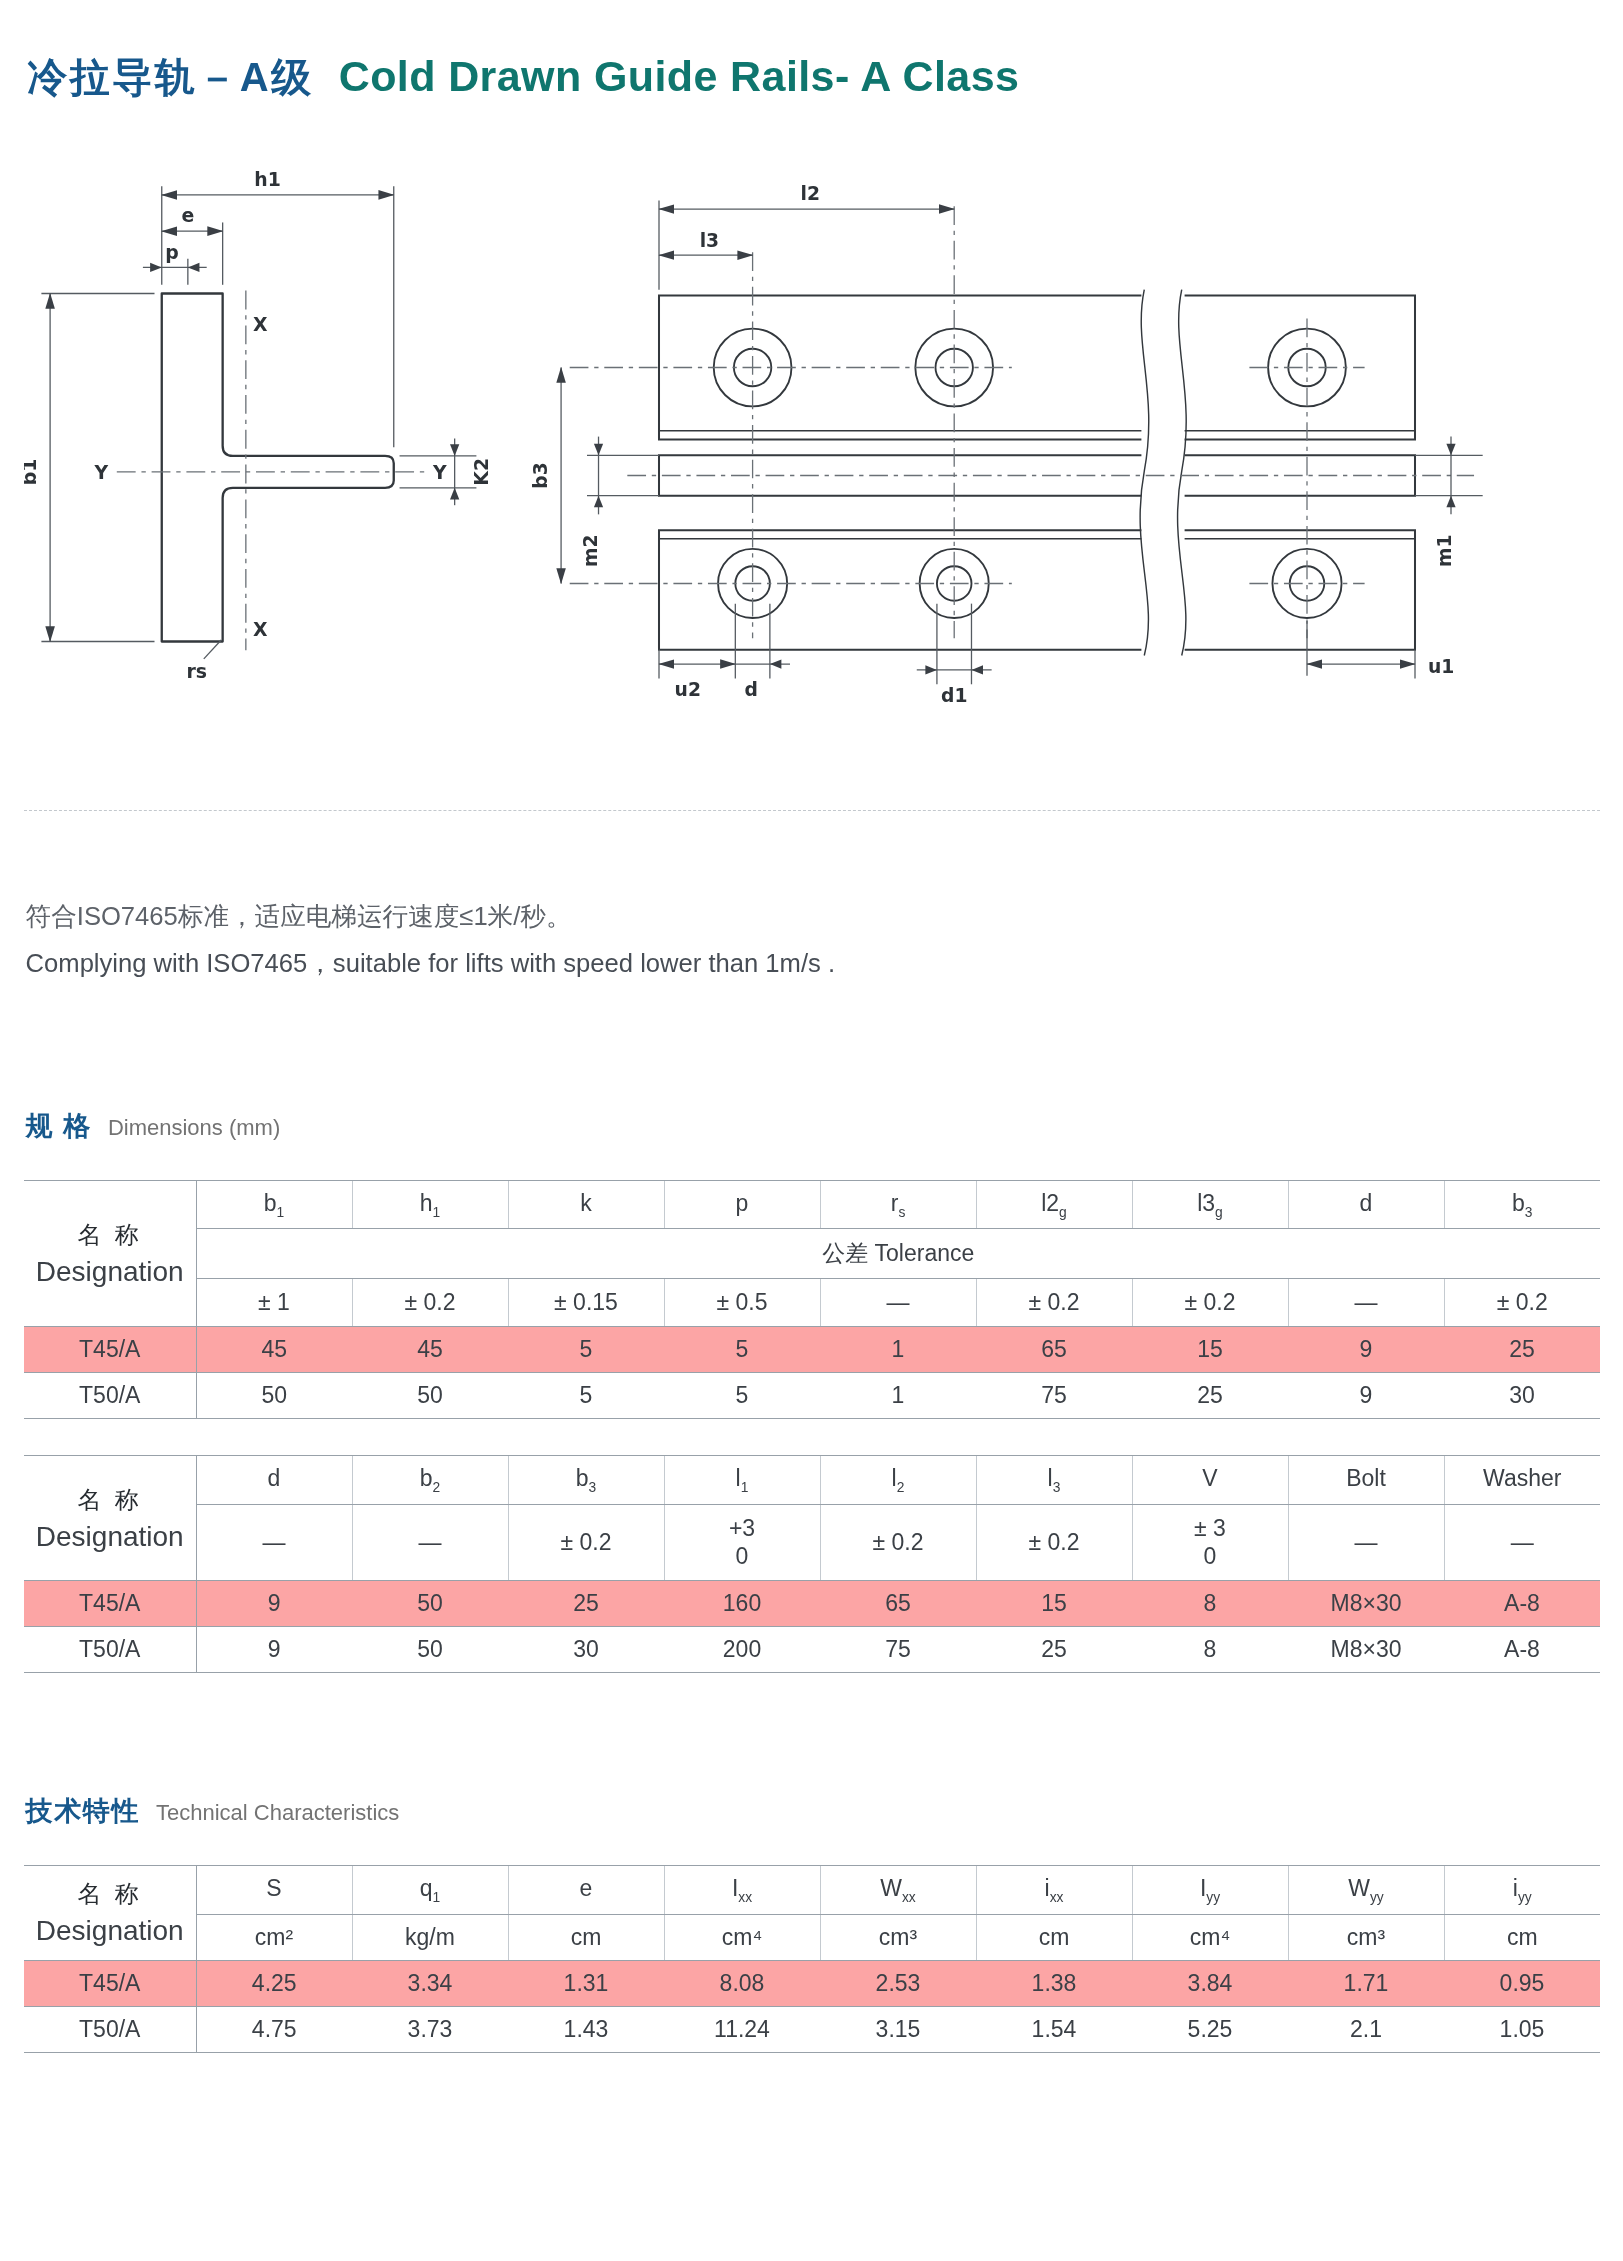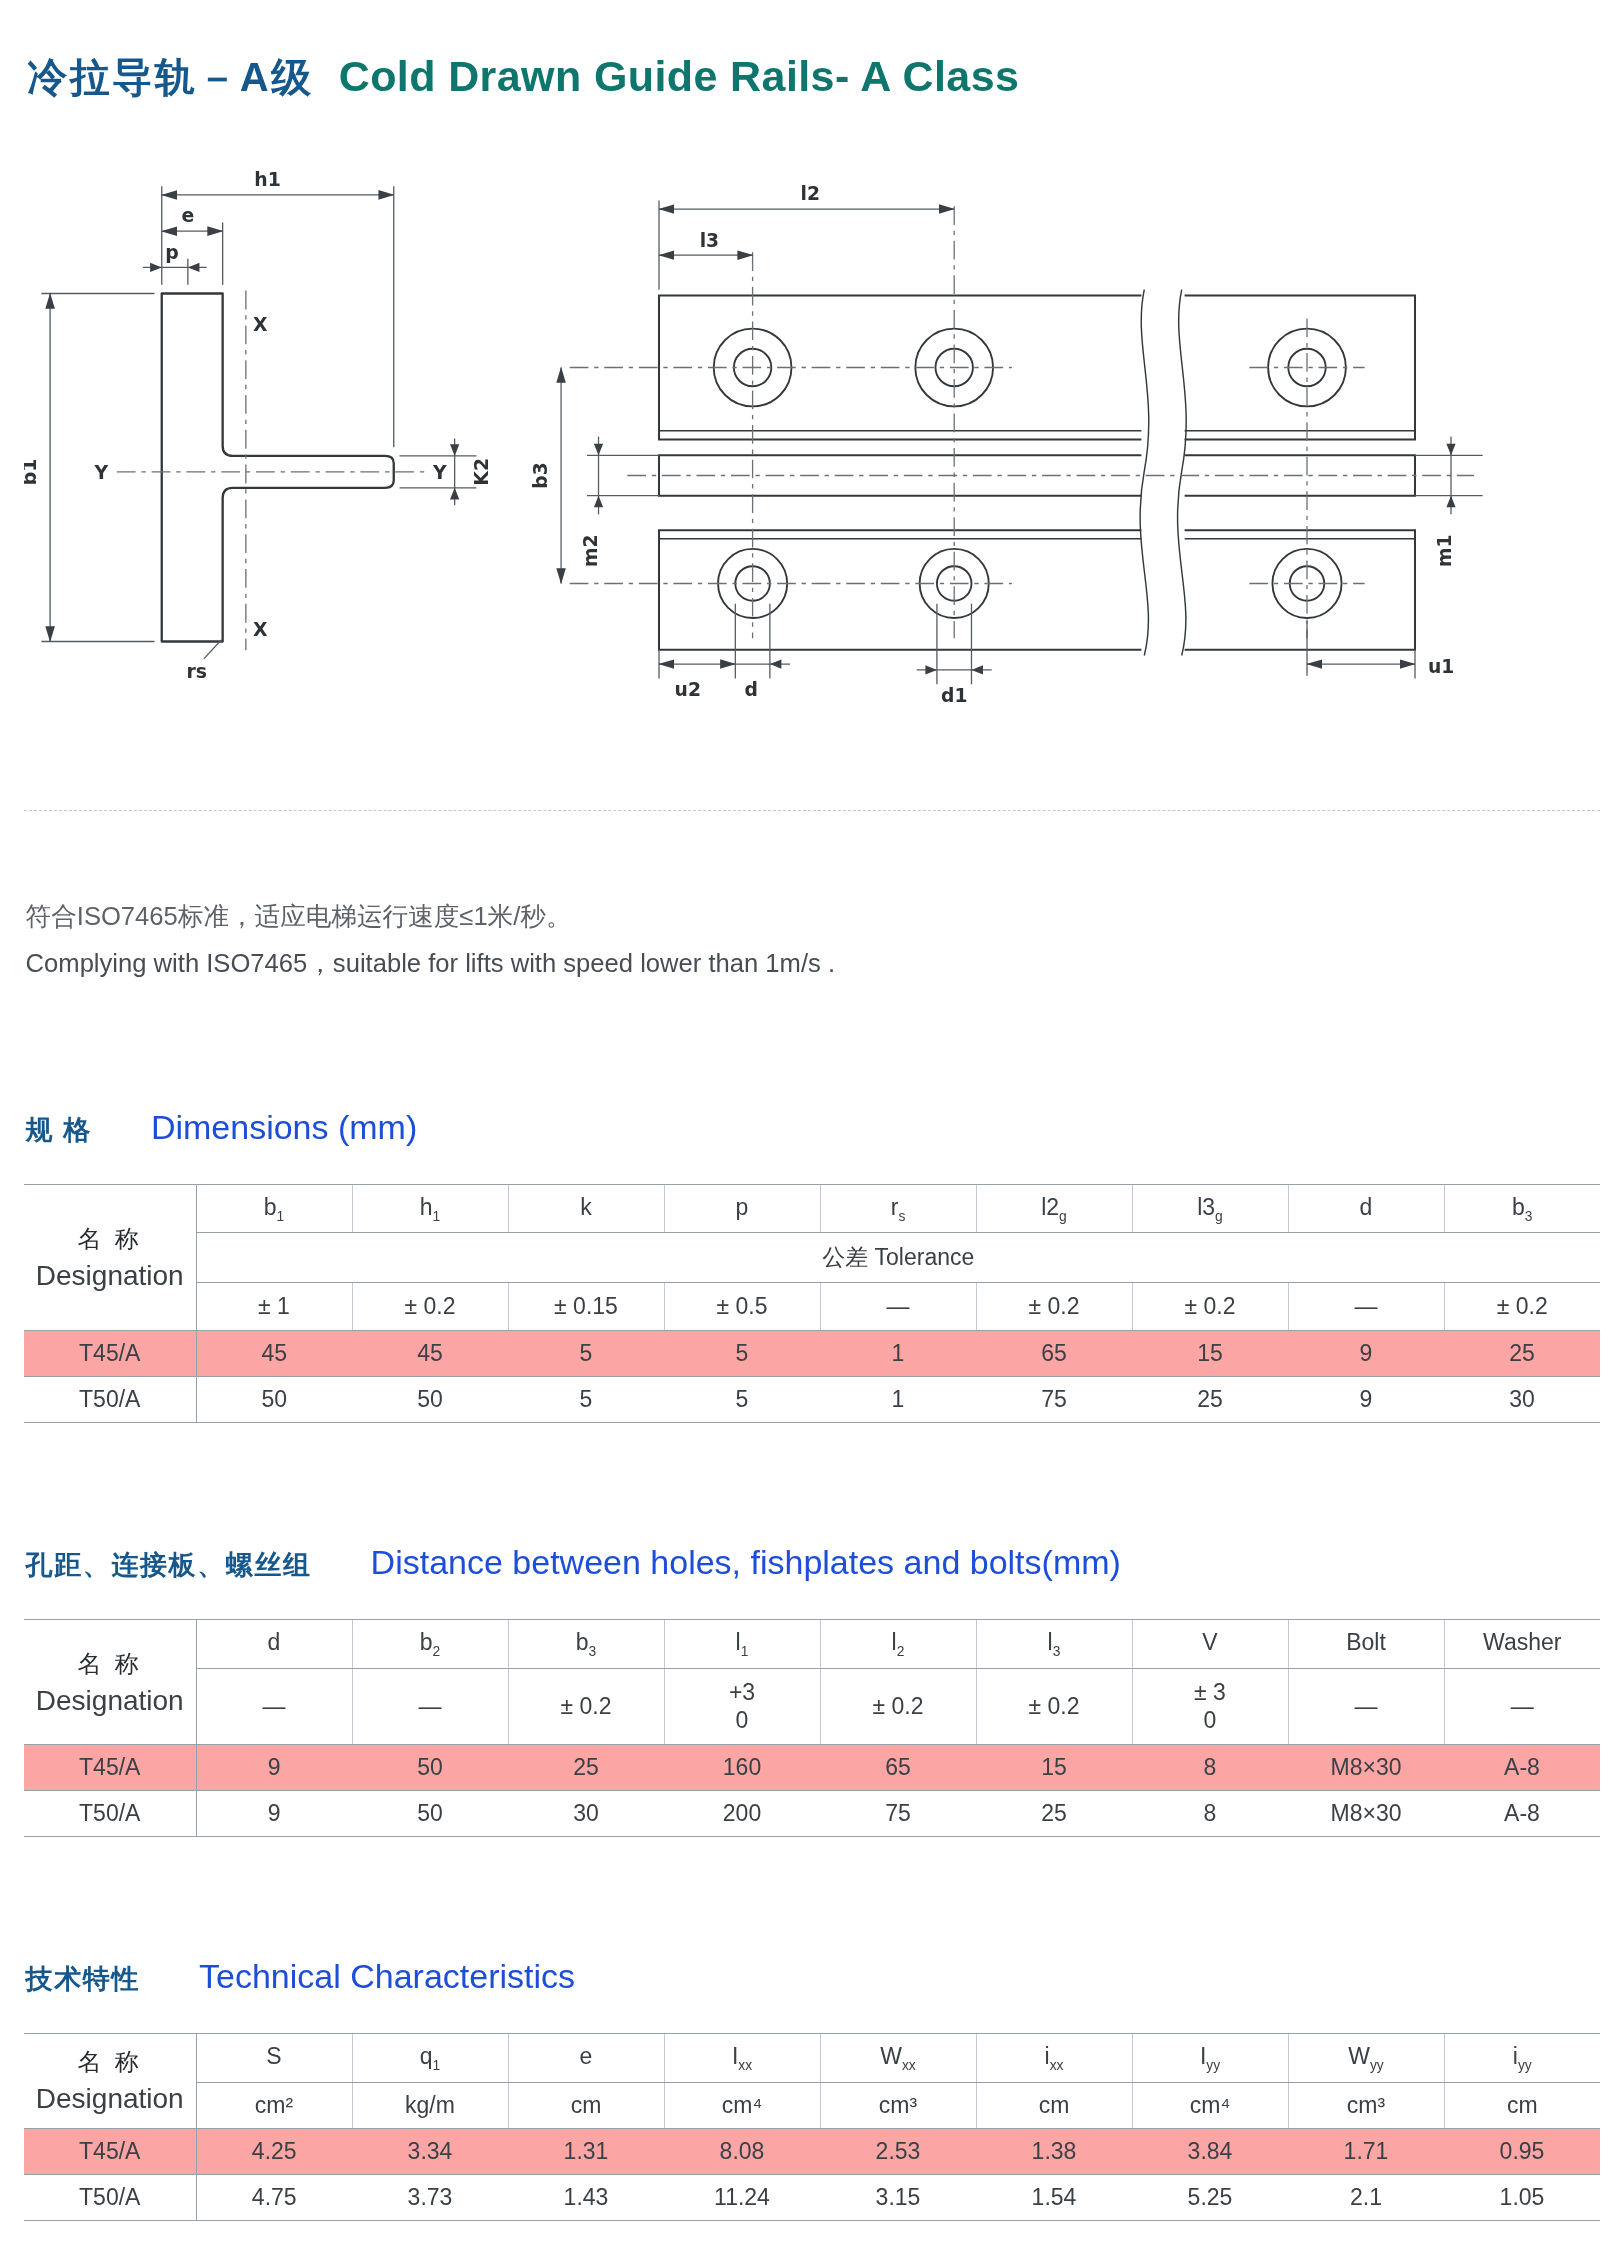--- a/index.html
+++ b/index.html
@@ -20,21 +20,21 @@
 
   .separator { border-top: 1.6px dashed #c3c8cd; margin-top: 71px; height: 0; }
 
   .intro { margin-top: 82px; margin-left: 1.6px; }
   .intro p { margin: 0; font-size: 25.6px; line-height: 1.85; }
   .intro-zh { color: #5d6269; }
   .intro-en { color: #474d55; }
 
   .section-heading { display: flex; align-items: baseline; gap: 16px; margin: 120px 0 0 1.6px; }
   .sh-zh { font-size: 27px; font-weight: bold; color: #17588c; letter-spacing: 1.6px; }
-  .sh-en { font-size: 34px; font-weight: normal; color: #1d4ed8; margin-left: 43px; }
+  .sh-en { font-size: 22px; font-weight: normal; color: #737373; }
 
   table.spec {
     width: 100%; border-collapse: collapse; table-layout: fixed;
     margin-top: 36px; font-size: 23px; color: #3b4046;
   }
   table.spec td {
     border-top: 0.8px solid #98a1a9; border-bottom: 0.8px solid #98a1a9;
     text-align: center; vertical-align: middle; padding: 9px 5px;
   }
   col.c-first { width: 172px; }
@@ -279,24 +279,20 @@
         <td>5</td>
         <td>1</td>
         <td>75</td>
         <td>25</td>
         <td>9</td>
         <td>30</td>
       </tr>
     </tbody>
   </table>
 
-  <h2 class="section-heading">
-    <span class="sh-zh">孔距、连接板、螺丝组</span>
-    <span class="sh-en">Distance between holes, fishplates and bolts(mm)</span>
-  </h2>
 
   <table class="spec">
     <colgroup>
         <col class="c-first">
         <col span="9">
       </colgroup>
     <tbody>
       <tr>
         <td class="desig" rowspan="2">
           <div class="dz">名 称</div>

